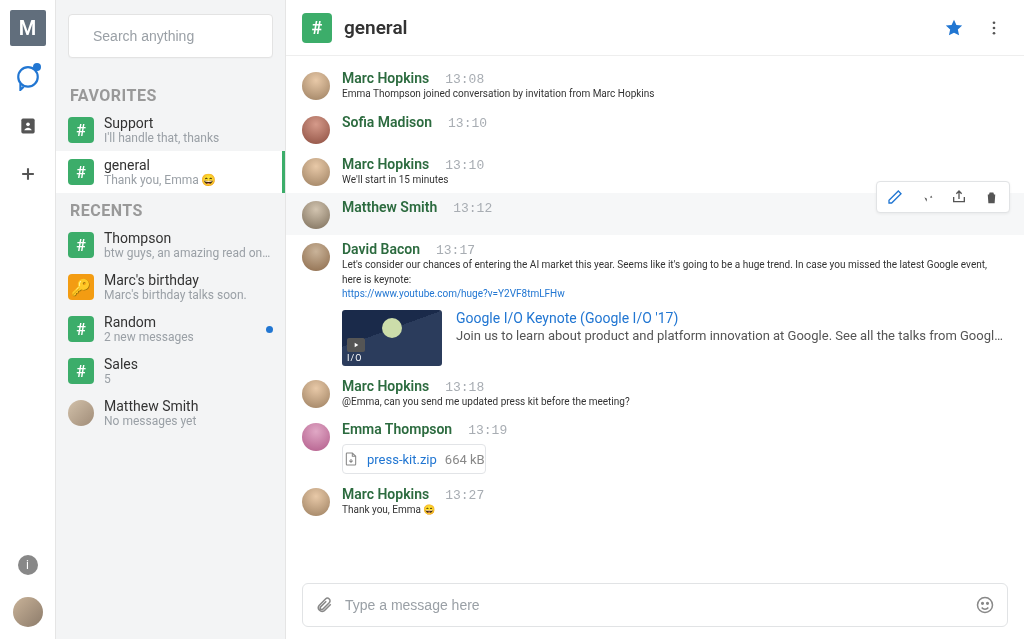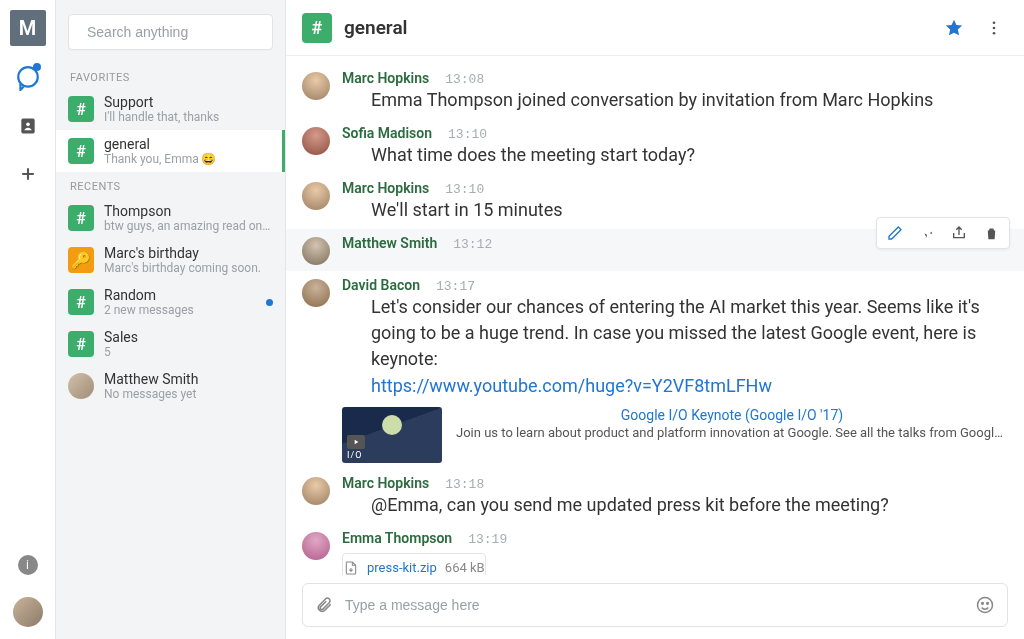--- a/index.html
+++ b/index.html
@@ -12,24 +12,24 @@
 .rail-logo { width: 36px; height: 36px; background: #616e7c; color: #fff; display: flex; align-items: center; justify-content: center; font-size: 20px; font-weight: 600; border-radius: 2px; }
 .rail-item { width: 32px; height: 32px; display: flex; align-items: center; justify-content: center; color: #555; cursor: pointer; position: relative; }
 .rail-item.active { color: #2176d2; }
 .rail-item.active .indicator { position: absolute; top: 1px; right: 3px; width: 8px; height: 8px; border-radius: 50%; background: #2176d2; }
 .rail-spacer { flex: 1; }
 .rail-info { width: 20px; height: 20px; border-radius: 50%; background: #888; color: #fff; font-size: 12px; display:flex; align-items:center; justify-content:center; margin-bottom: 6px;}
 .rail-avatar { width: 30px; height: 30px; border-radius: 50%; background: linear-gradient(135deg,#c9b399,#8c7b6a); margin-bottom: 12px; }
 
 
 .sidebar { width: 230px; background: #f3f4f5; border-right: 1px solid #e5e5e5; display: flex; flex-direction: column; }
-.search { margin: 14px 12px 13px; background: #fff; border: 1px solid #e3e3e3; border-radius: 4px; height: 36px; display: flex; align-items: center; padding: 0 10px; gap: 8px; color: #888; box-shadow: 0 1px 1px rgba(0,0,0,.02);}
+.search { margin: 14px 12px 20px; background: #fff; border: 1px solid #e3e3e3; border-radius: 4px; height: 44px; display: flex; align-items: center; padding: 0 16px; gap: 8px; color: #888; box-shadow: 0 1px 1px rgba(0,0,0,.02);}
 .search input { border: none; outline: none; flex: 1; font-size: 14px; color: #555; background: transparent; }
 .search input::placeholder { color: #9aa0a6; }
-.section-header { padding: 8px 14px 4px; font-size: 11px; font-weight: 400; color: #999; letter-spacing: .5px; }
+.section-header { padding: 8px 14px 4px; font-size: 16px; font-weight: 700; color: #999; letter-spacing: .5px; }
 .conv { display: flex; align-items: center; padding: 6px 12px; gap: 10px; cursor: pointer; position: relative; }
 .conv.active { background: #fff; }
 .conv.active::after { content: ""; position: absolute; right: 0; top: 0; bottom: 0; width: 3px; background: #3cad6a; }
 .conv-badge { width: 26px; height: 26px; border-radius: 4px; display: flex; align-items: center; justify-content: center; color: #fff; font-weight: 600; flex-shrink: 0; font-size:16px;}
 .badge-green { background: #3cad6a; }
 .badge-orange { background: #f39c12; }
 .conv-text { min-width: 0; flex: 1; }
 .conv-title { font-size: 14px; color: #333; white-space: nowrap; overflow: hidden; text-overflow: ellipsis; }
 .conv-sub { font-size: 12px; color: #9aa0a6; white-space: nowrap; overflow: hidden; text-overflow: ellipsis; }
 .unread-dot { width: 7px; height: 7px; border-radius: 50%; background: #2176d2; }
@@ -50,34 +50,34 @@
 .msg-avatar { width: 28px; height: 28px; border-radius: 50%; flex-shrink: 0; margin-top: 2px; }
 .avatar-marc { background: radial-gradient(circle at 50% 30%, #e8c9a8, #9c7f60); }
 .avatar-sofia { background: radial-gradient(circle at 50% 30%, #d59a8a, #8c4d3f); }
 .avatar-matt { background: radial-gradient(circle at 50% 30%, #d2c4b0, #7c6e5a); }
 .avatar-david { background: radial-gradient(circle at 50% 30%, #c9b399, #8c6a4a); }
 .avatar-emma { background: radial-gradient(circle at 50% 30%, #e0a8c5, #b25b8a); }
 .msg-body { min-width: 0; flex: 1; }
 .msg-head { display: flex; align-items: baseline; gap: 16px; }
 .msg-author { font-weight: 600; color: #2c6b3f; font-size: 14px; }
 .msg-time { font-size: 13px; color: #a8adb3; font-family: Liberation Mono, monospace; }
-.msg-text { font-size: 18px; color: #333; line-height: 1.45; word-wrap: break-word; margin-left: 29px; }
+.msg-text { font-size: 10px; color: #333; line-height: 1.45; word-wrap: break-word; }
 .msg-text a { color: #2176d2; text-decoration: none; }
 
 .msg-actions { position: absolute; right: 14px; top: -12px; background: #fff; border: 1px solid #e1e3e5; border-radius: 4px; display: flex; padding: 2px; box-shadow: 0 1px 3px rgba(0,0,0,.06); }
 .msg-actions .act { width: 32px; height: 26px; display: flex; align-items: center; justify-content: center; cursor: pointer; color: #555; }
 .msg-actions .act.edit { color: #2176d2; }
 
 .link-preview { margin-top: 8px; display: flex; gap: 14px; align-items: flex-start; }
 .link-thumb { width: 100px; height: 56px; background: linear-gradient(160deg,#1a2a4a 40%, #2b3c5c 40%); border-radius: 3px; position: relative; flex-shrink: 0; }
 .link-thumb::before { content: ""; position: absolute; left: 40px; top: 8px; width: 20px; height: 20px; border-radius: 50%; background: #cda; }
 .link-thumb::after { content: "I/O"; position: absolute; left: 5px; bottom: 3px; font-size: 9px; letter-spacing:1px; color: #fff; }
 .link-thumb-badge { position:absolute; left:5px; bottom:14px; width:18px; height:14px; background:#555; border-radius:2px; display:flex; align-items:center; justify-content:center;}
 .link-thumb-badge svg{width:8px;height:8px;}
-.link-meta { min-width: 0; text-align: center; }
+.link-meta { min-width: 0; }
 .link-title { color: #2176d2; font-size: 14px; margin-bottom: 2px; }
 .link-desc { font-size: 13px; color: #555; white-space: nowrap; overflow: hidden; text-overflow: ellipsis; max-width: 560px;}
 
 .file-chip { display: inline-flex; align-items: center; gap: 8px; border: 1px solid #e2e4e7; border-radius: 4px; padding: 5px 0; margin-top: 6px; font-size: 13px; }
 .file-chip .fname { color: #2176d2; }
 .file-chip .fsize { color: #888; }
 
 .composer { border: 1px solid #e1e3e5; margin: 8px 16px 12px; border-radius: 6px; height: 44px; display: flex; align-items: center; padding: 8px 12px; gap: 12px; color: #888; }
 .composer input { border: none; outline: none; flex: 1; font-size: 14px; color: #333; }
 .composer input::placeholder { color: #9aa0a6; }
@@ -150,21 +150,21 @@
           <div class="conv-badge badge-green">#</div>
     <div class="conv-text">
       <div class="conv-title">Thompson</div>
       <div class="conv-sub">btw guys, an amazing read on …</div>
     </div>
         </div>
         <div class="conv">
           <div class="conv-badge badge-orange">🔑</div>
     <div class="conv-text">
       <div class="conv-title">Marc's birthday</div>
-      <div class="conv-sub">Marc's birthday coming soon.</div>
+      <div class="conv-sub">Marc's birthday talks soon.</div>
     </div>
         </div>
         <div class="conv">
           <div class="conv-badge badge-green">#</div>
     <div class="conv-text">
       <div class="conv-title">Random</div>
       <div class="conv-sub">2 new messages</div>
     </div>
           <span class="unread-dot"></span>
         </div>
@@ -218,21 +218,20 @@
 
     </div>
     </div>
         <div class="msg">
     <div class="msg-avatar avatar-sofia"></div>
     <div class="msg-body">
       <div class="msg-head">
         <span class="msg-author">Sofia Madison</span>
         <span class="msg-time">13:10</span>
       </div>
-      <div class="msg-text">What time does the meeting start today?</div>
 
     </div>
     </div>
         <div class="msg">
     <div class="msg-avatar avatar-marc"></div>
     <div class="msg-body">
       <div class="msg-head">
         <span class="msg-author">Marc Hopkins</span>
         <span class="msg-time">13:10</span>
       </div>

